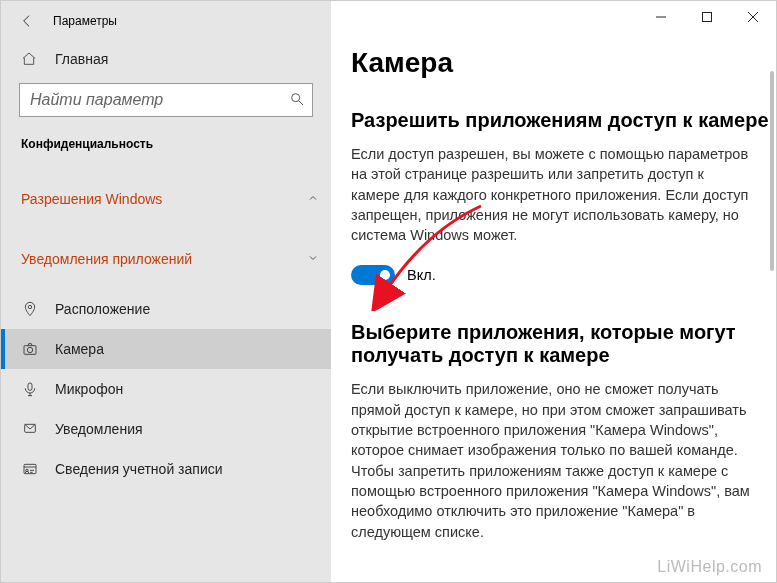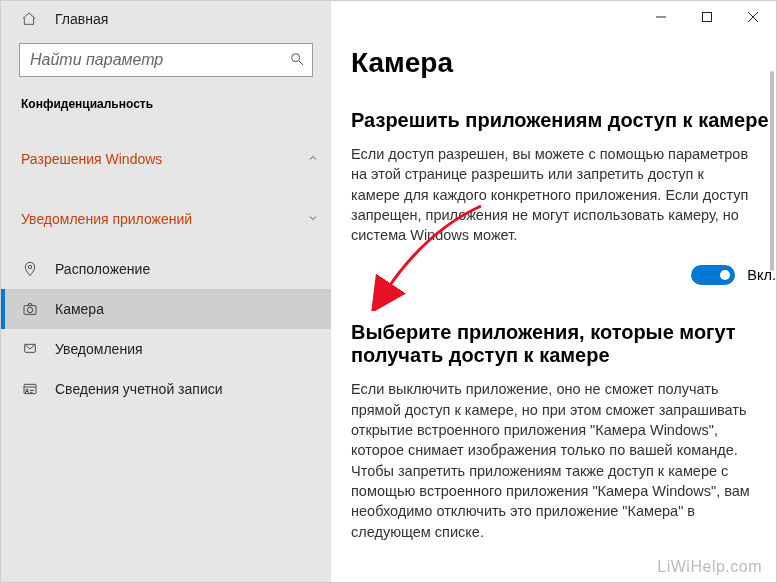--- a/index.html
+++ b/index.html
@@ -150,21 +150,20 @@
     font-size: 14.5px;
     line-height: 1.4;
     color: #333;
     margin: 0 24px 20px 0;
   }
   .toggle-row {
     display: flex;
     align-items: center;
     margin: 10px 0 36px 0;
     position: relative;
-    justify-content: flex-end;
   }
   .toggle {
     width: 44px;
     height: 20px;
     border-radius: 10px;
     background: #0078d4;
     position: relative;
     margin-right: 12px;
   }
   .toggle::after {
@@ -203,20 +202,28 @@
     background: #c0c0c0;
     border-radius: 2px;
   }
 </style>
 </head>
 <body>
 
 <div class="window">
 
   <div class="sidebar">
+    <div class="titlebar">
+      <div class="back">
+        <svg viewBox="0 0 24 24">
+            <path d="M15 4 L7 12 L15 20"></path>
+          </svg>
+      </div>
+      <span>Параметры</span>
+    </div>
 
     <div class="home-row">
       <span class="icon">
         <svg viewBox="0 0 24 24">
             <path d="M3 11 L12 3 L21 11 M5 10 V20 H19 V10"></path>
           </svg>
       </span>
       <span>Главная</span>
     </div>
 
@@ -264,20 +271,29 @@
       <span class="icon">
         <svg viewBox="0 0 24 24">
             <rect x="3" y="7" width="18" height="13" rx="1.5"></rect>
             <circle cx="12" cy="13.5" r="4"></circle>
             <path d="M9 7 L10 4 H14 L15 7"></path>
           </svg>
       </span>
       <span>Камера</span>
     </div>
 
+    <div class="nav-item">
+      <span class="icon">
+        <svg viewBox="0 0 24 24">
+            <rect x="9" y="3" width="6" height="11" rx="3"></rect>
+            <path d="M5 11 a7 7 0 0 0 14 0 M12 18 V22 M9 22 H15"></path>
+          </svg>
+      </span>
+      <span>Микрофон</span>
+    </div>
 
     <div class="nav-item">
       <span class="icon">
         <svg viewBox="0 0 24 24">
             <rect x="4" y="5" width="16" height="12" rx="1.5"></rect>
             <path d="M4 5 L12 12 L20 5"></path>
           </svg>
       </span>
       <span>Уведомления</span>
     </div>

